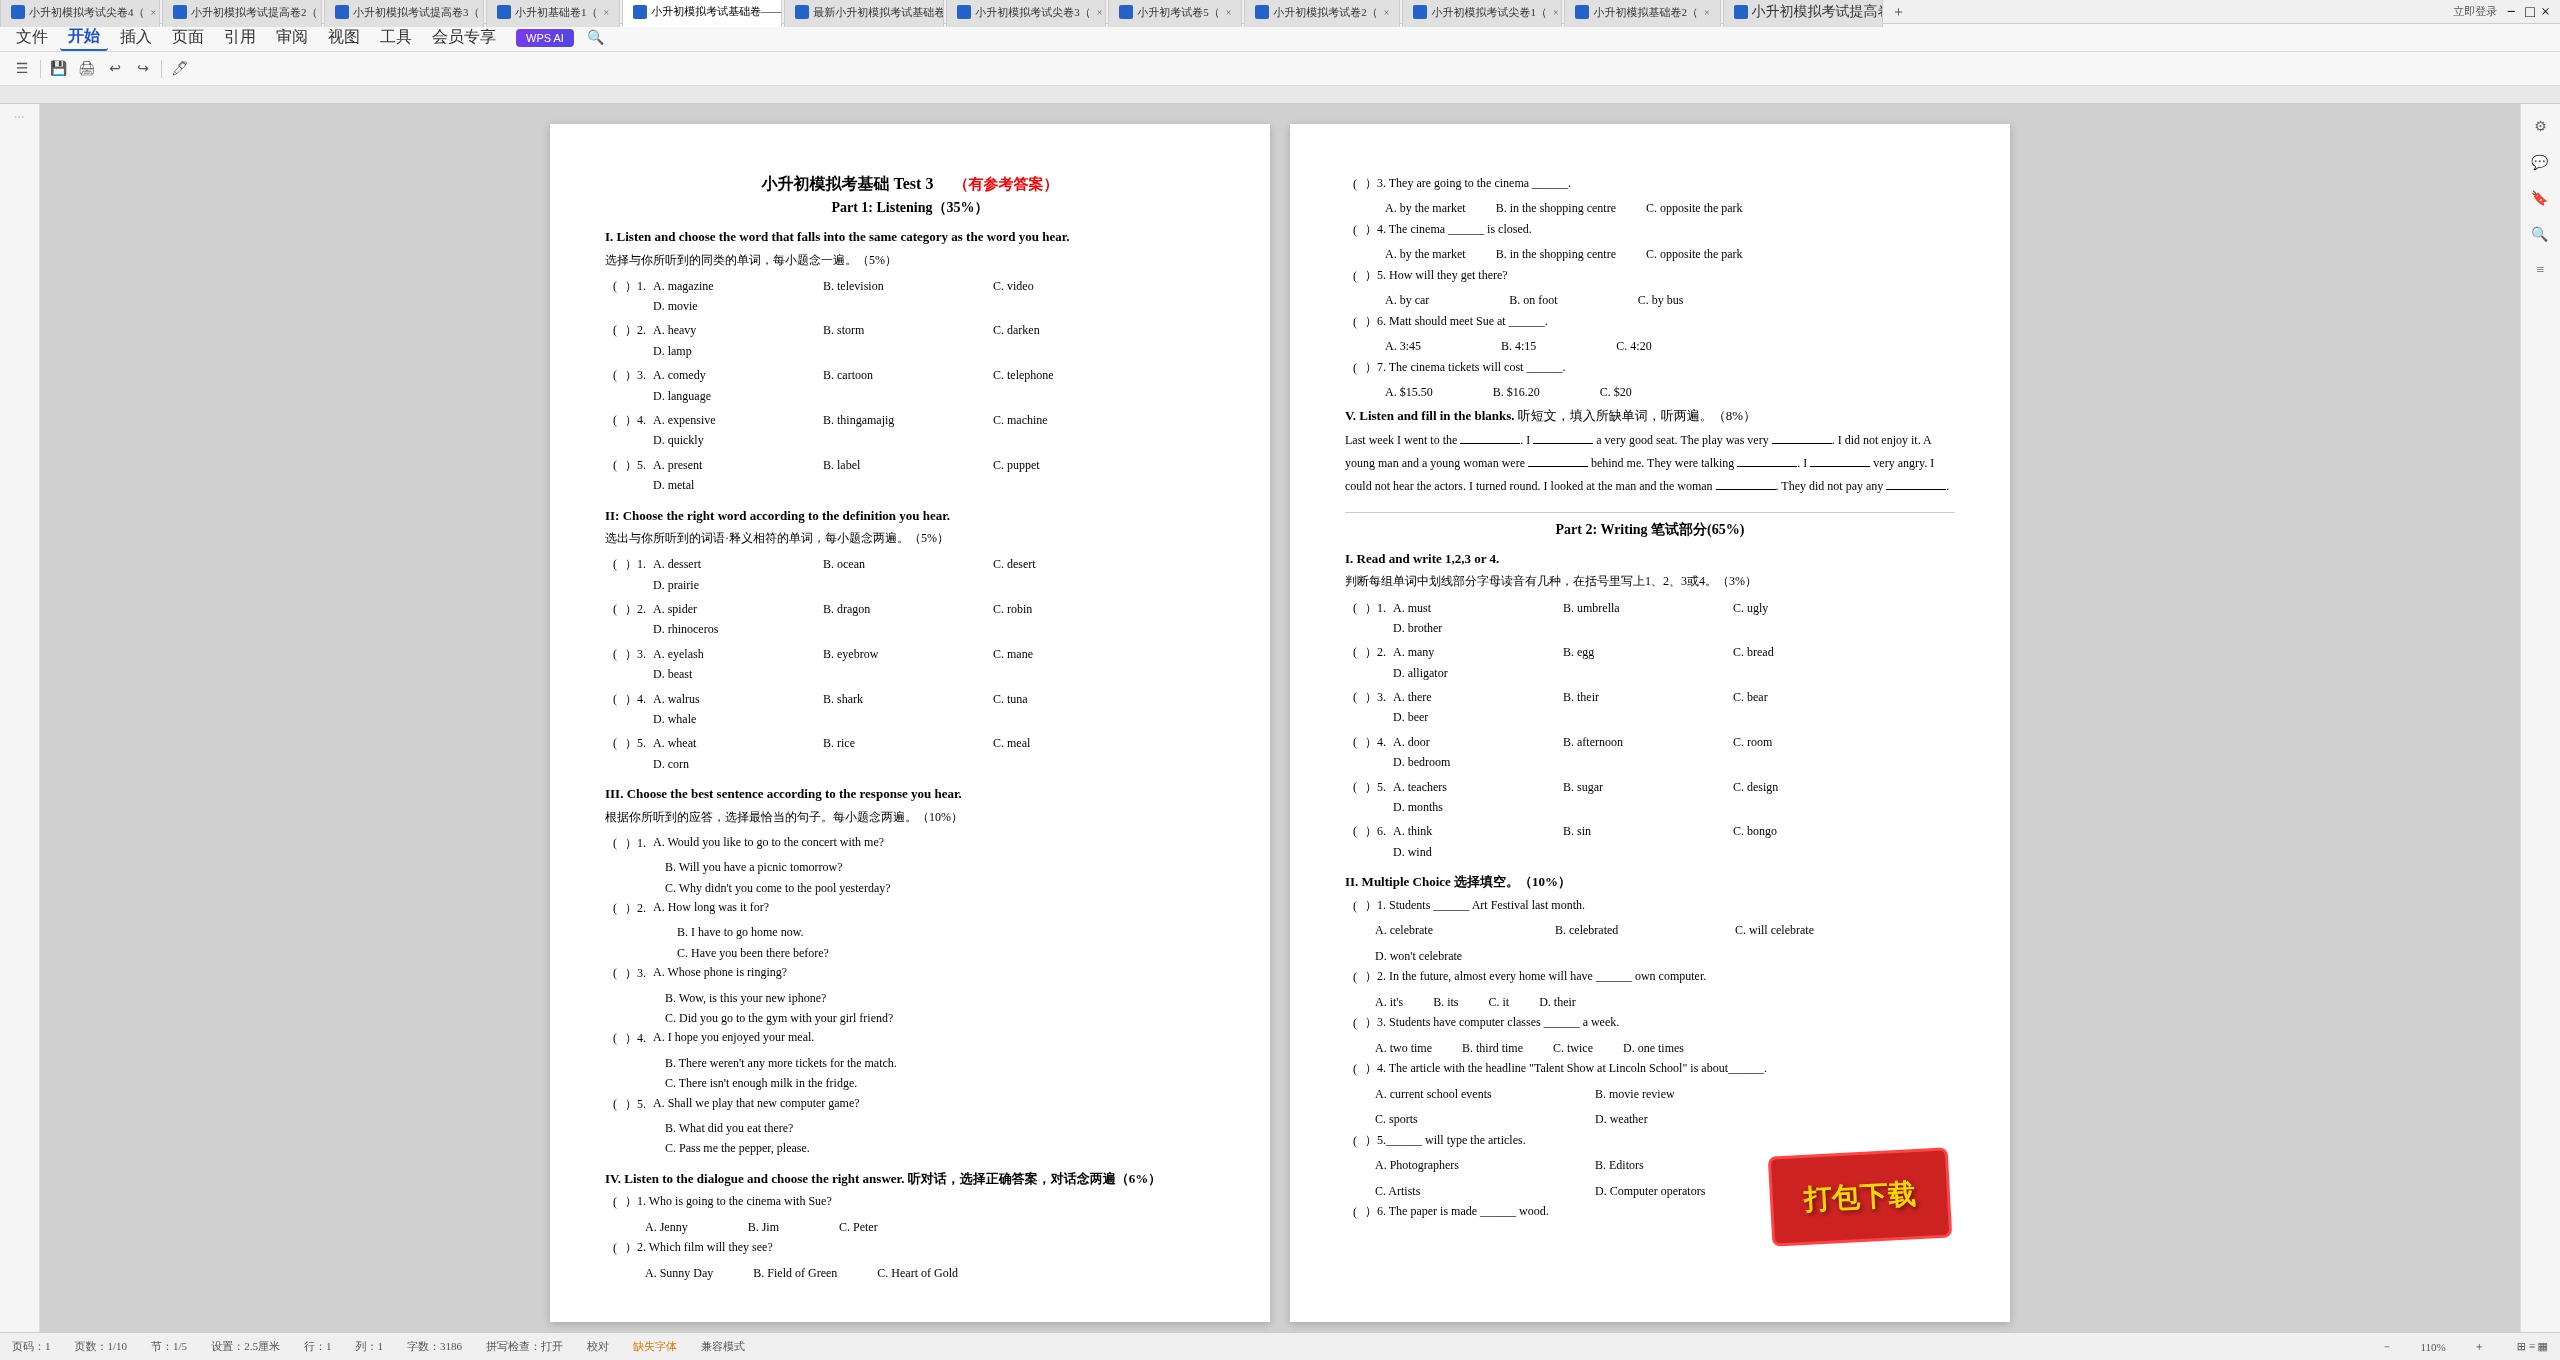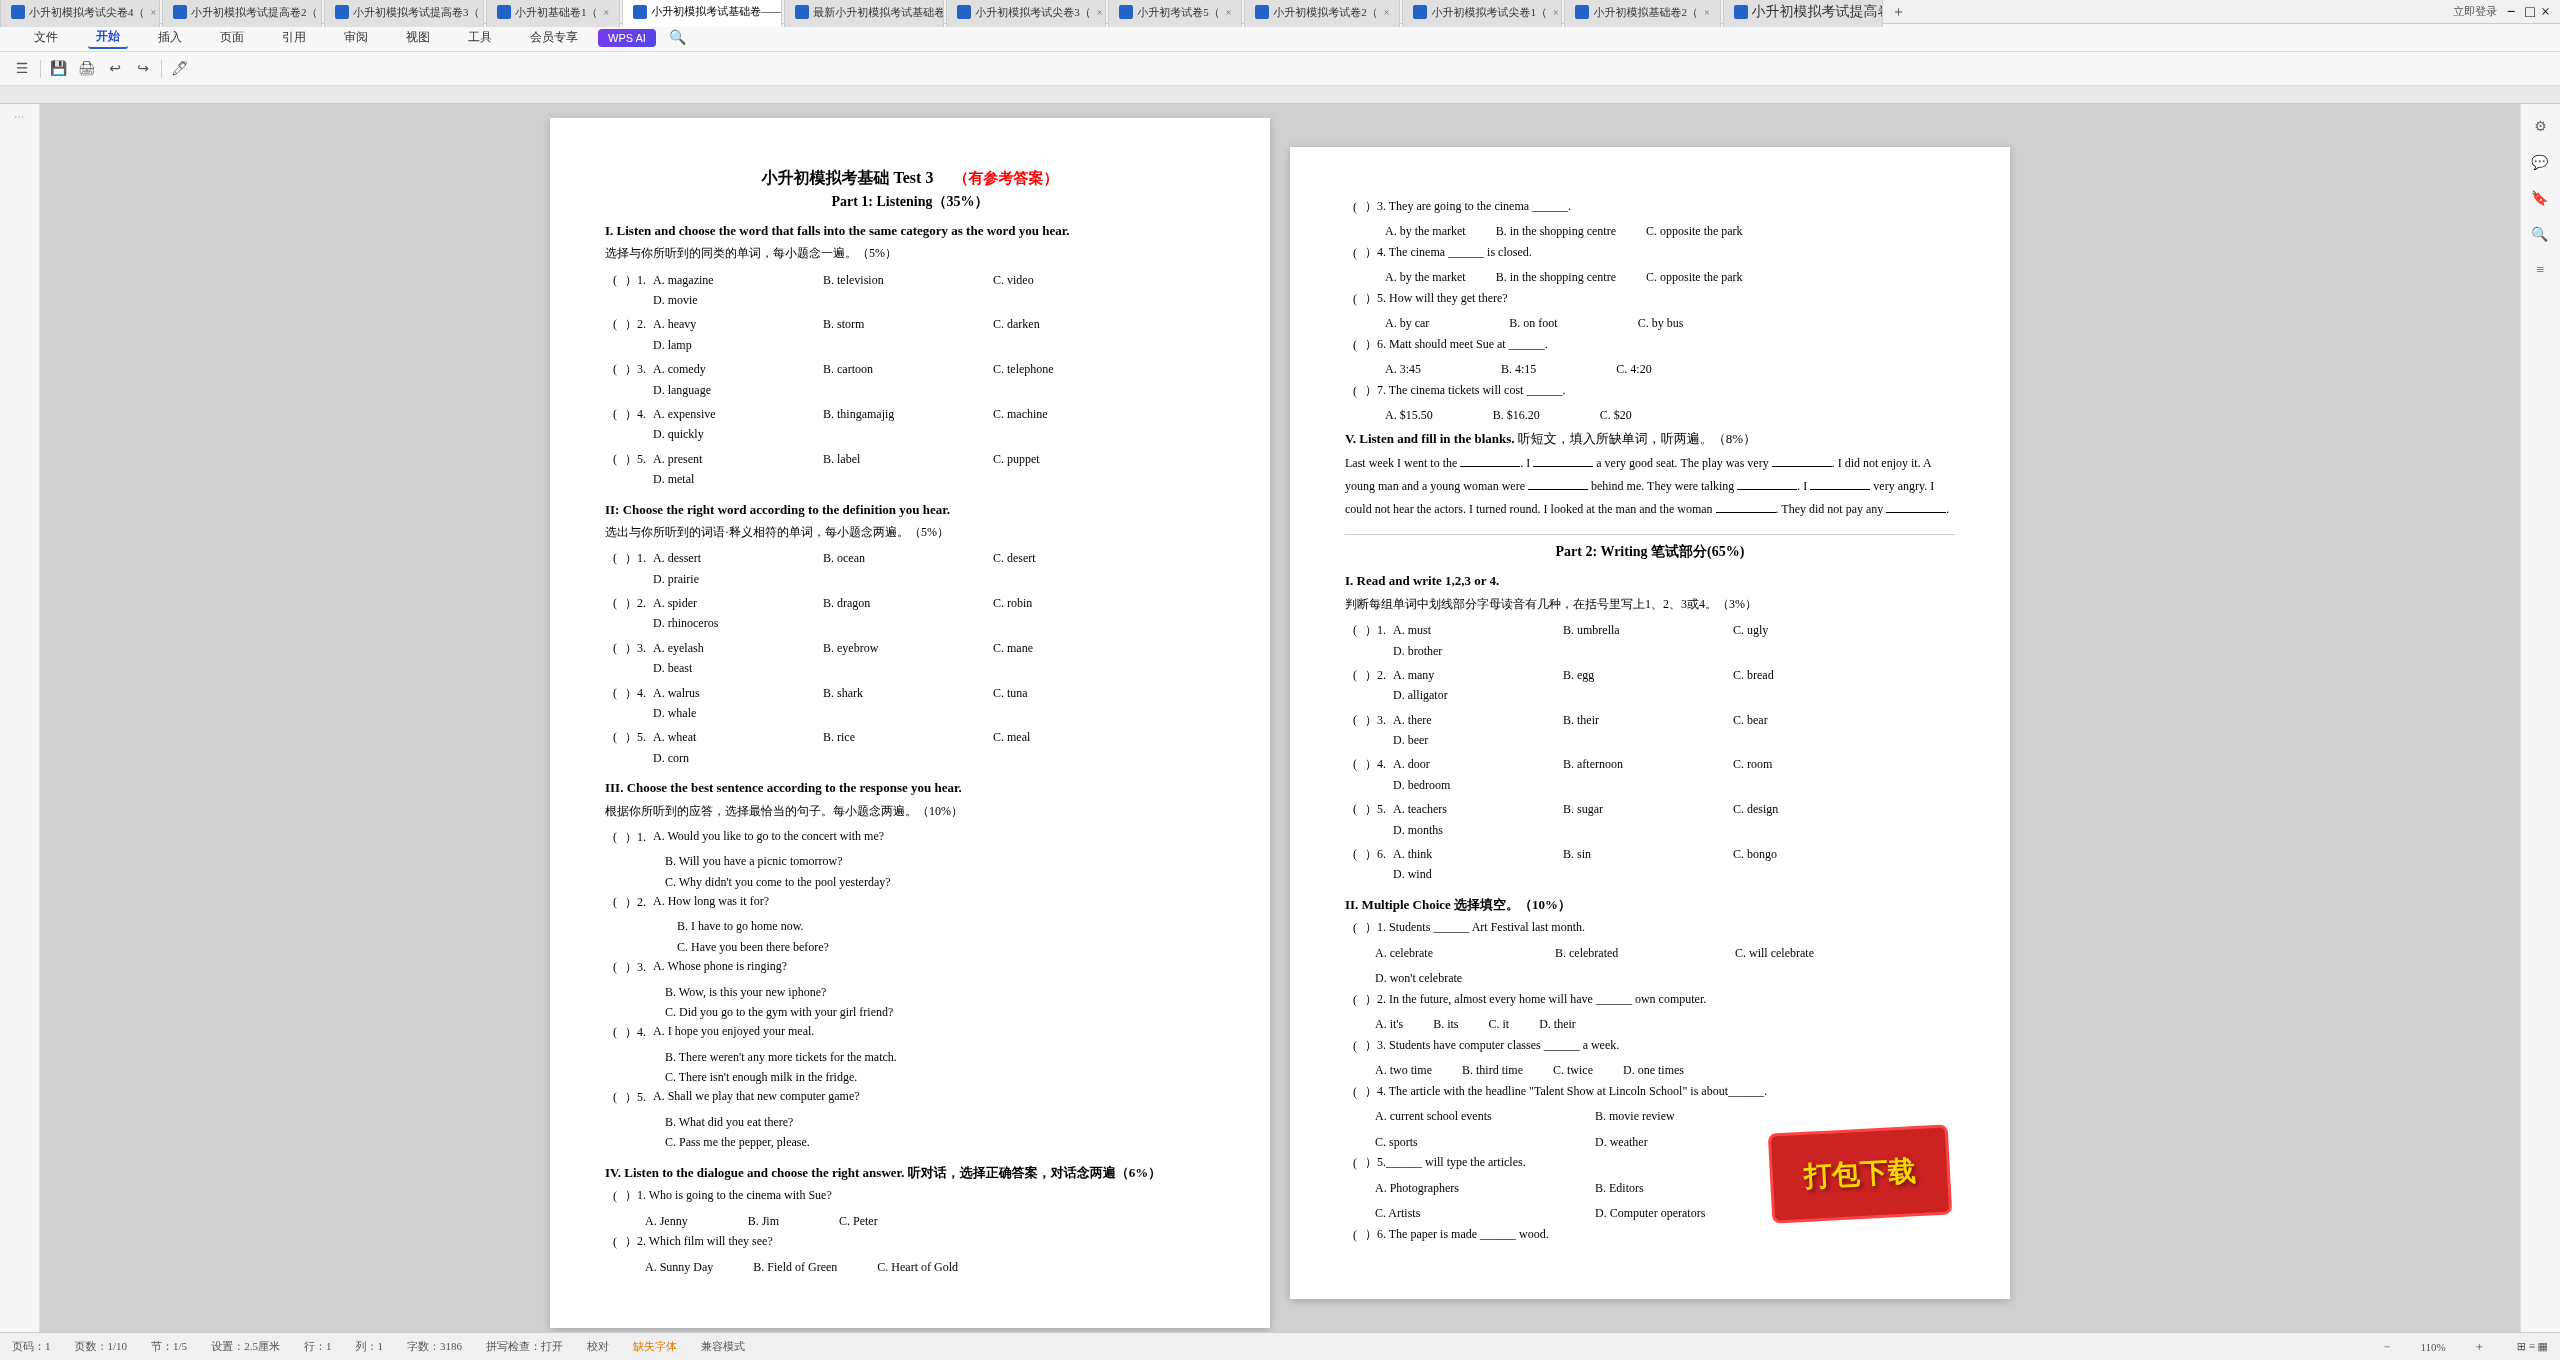--- a/index.html
+++ b/index.html
@@ -78,27 +78,26 @@
       height: 28px;
       background: #f7f7f7;
       border-bottom: 1px solid #ddd;
       display: flex;
       align-items: center;
       padding: 0 8px;
       gap: 4px;
     }
     .ribbon-btn {
       padding: 2px 8px;
-      font-size: 12px;
+      font-size: 16px;
       background: transparent;
       border: none;
       cursor: pointer;
       color: #333;
       border-radius: 3px;
-      margin-left: 18px;
     }
     .ribbon-btn.active { color: #2461c8; border-bottom: 2px solid #2461c8; }
 
     
     .toolbar {
       height: 34px;
       background: #f7f7f7;
       border-bottom: 1px solid #ddd;
       display: flex;
       align-items: center;
@@ -164,25 +163,24 @@
       flex-direction: column;
       align-items: center;
       padding-top: 8px;
       gap: 8px;
     }
 
     
     .doc-area {
       flex: 1;
       overflow: auto;
-      padding: 32px;
+      padding: 20px;
       display: flex;
       gap: 20px;
       justify-content: center;
-      align-items: center;
     }
 
     .page {
       width: 720px;
       min-height: 1020px;
       background: #fff;
       box-shadow: 0 2px 8px rgba(0,0,0,0.2);
       padding: 50px 55px;
       position: relative;
       flex-shrink: 0;

